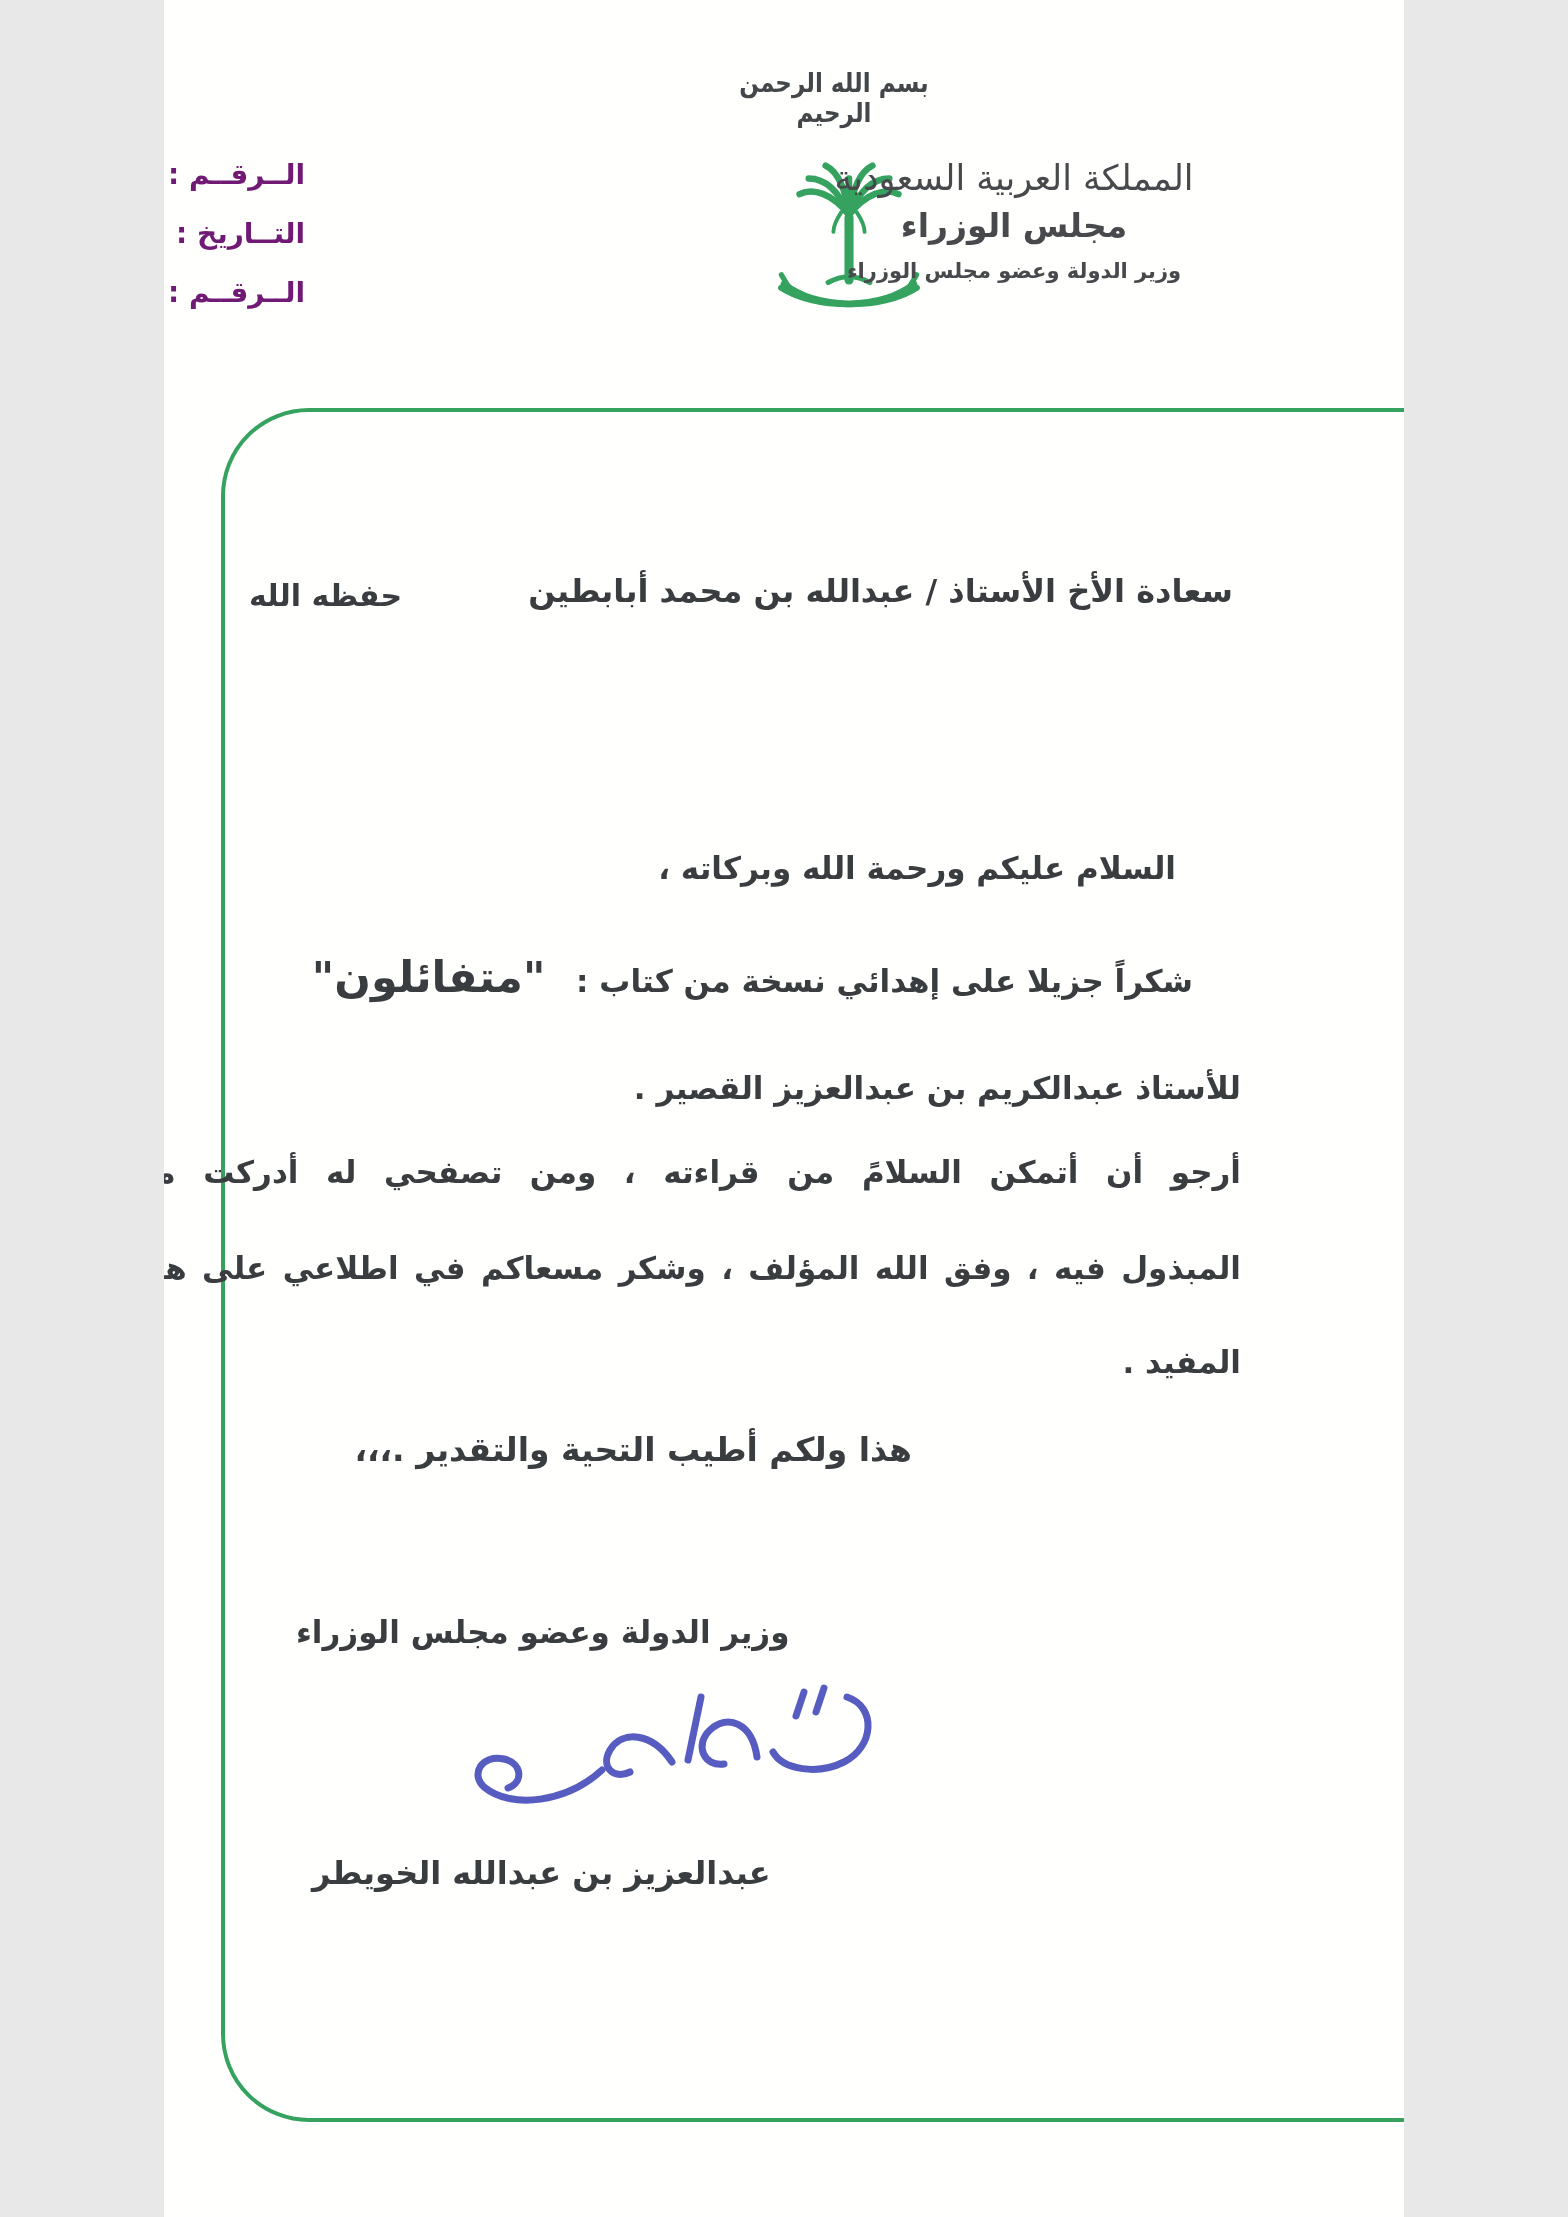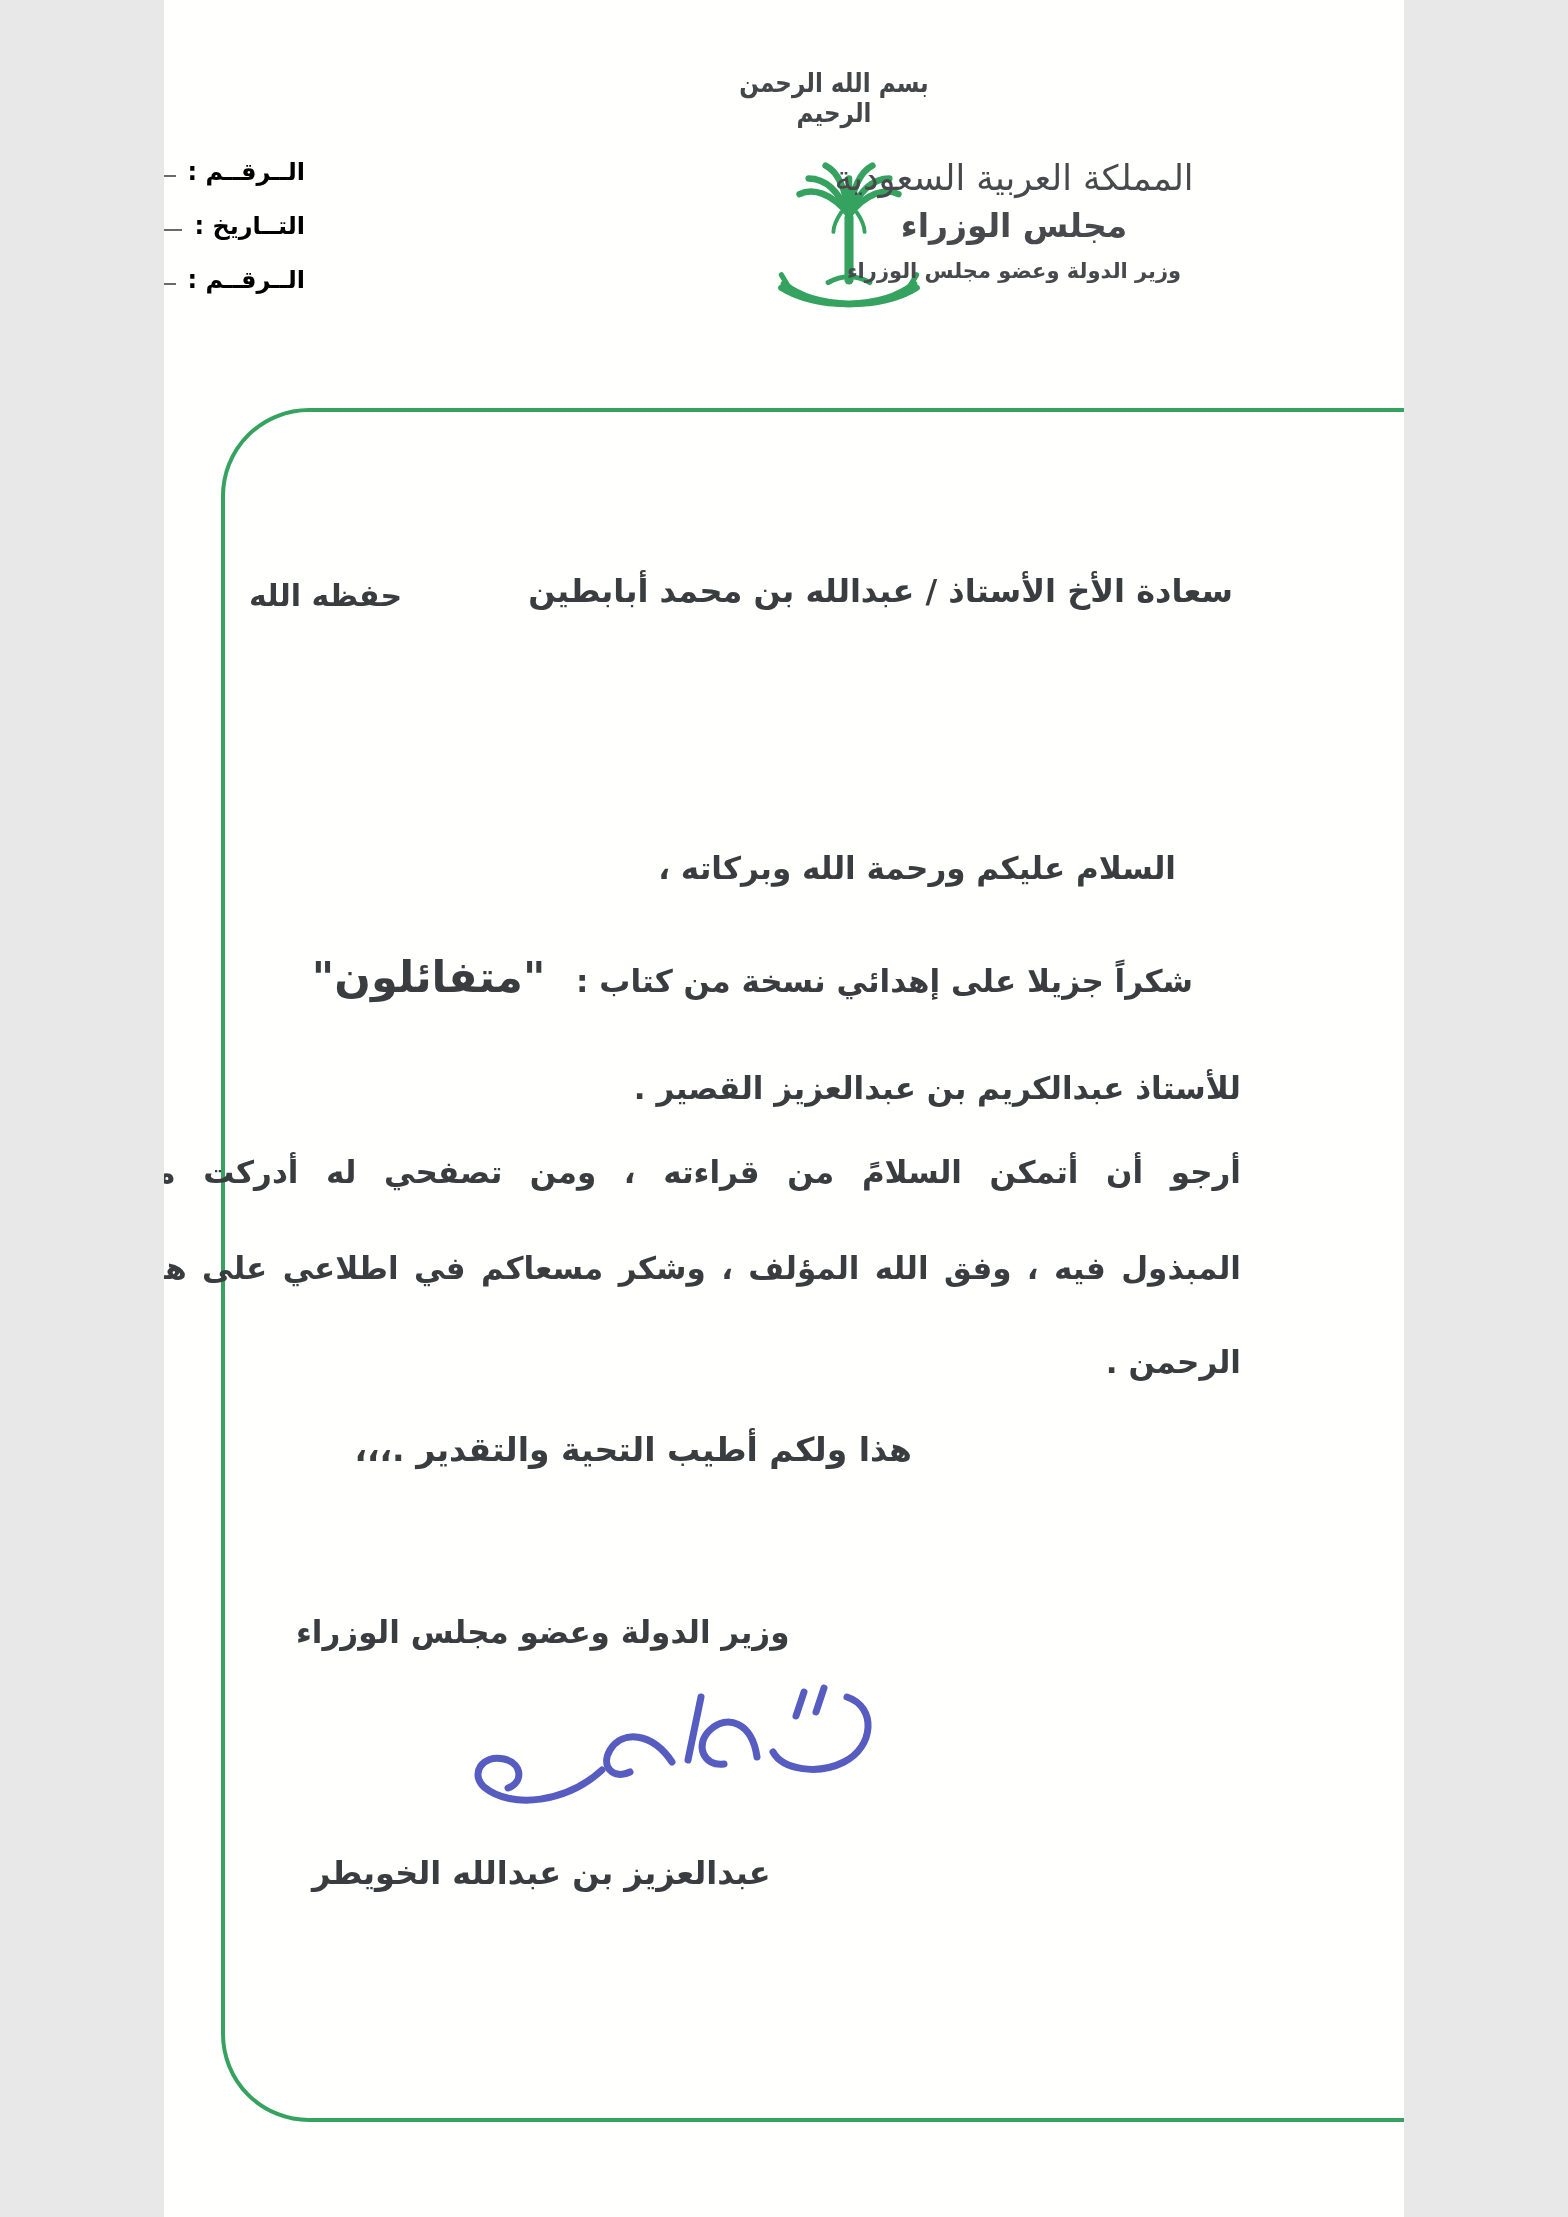--- a/index.html
+++ b/index.html
@@ -25,21 +25,21 @@
     text-align:center;color:#47494c;
   }
   .letterhead .kingdom{font-size:35px;font-weight:400;letter-spacing:1px;}
   .letterhead .council{font-size:33px;font-weight:700;margin-top:8px;}
   .letterhead .minister{font-size:21px;font-weight:700;margin-top:14px;}
   
   .meta{
     position:absolute;right:1099px;top:158px;width:430px;
   }
   .field-row{display:flex;align-items:flex-end;margin-bottom:26px;}
-  .field-label{font-size:24px;font-weight:700;white-space:nowrap;color:#000000;}
+  .field-label{font-size:28px;font-weight:700;white-space:nowrap;color:#701a75;}
   .field-line{flex:1;border-bottom:2px solid #6a6a6a;margin:0 12px 9px 16px;height:0;}
   .ink{color:#565cc0;font-weight:700;}
   .num-value{
     position:absolute;left:165px;top:-14px;font-size:36px;
     transform:rotate(-8deg);
   }
   .date-value{
     position:absolute;left:-14px;top:56px;font-size:34px;white-space:nowrap;
     transform:rotate(-6deg) skewX(-8deg);letter-spacing:4px;
   }
@@ -130,21 +130,21 @@
   <div class="line salam">السلام عليكم ورحمة الله وبركاته ،</div>
 
   <div class="line thanks">
     <span>شكراً جزيلا على إهدائي نسخة من كتاب :</span>
     <span class="book-title">"متفائلون"</span>
   </div>
 
   <div class="line author">للأستاذ عبدالكريم بن عبدالعزيز القصير .</div>
   <div class="bodyline body1">أرجو أن أتمكن السلامً من قراءته ، ومن تصفحي له أدركت مدى الجهـد</div>
   <div class="bodyline body2">المبذول فيه ، وفق الله المؤلف ، وشكر مسعاكم في اطلاعي على هـذا المؤلـف</div>
-  <div class="bodyline body3">الرحمن .</div>
+  <div class="bodyline body3">المفيد .</div>
   <div class="line closing">هذا ولكم أطيب التحية والتقدير .،،،</div>
 
   <div class="line sig-title">وزير الدولة وعضو مجلس الوزراء</div>
 
   <div class="signature-svg">
     <svg width="450" height="185" viewBox="0 0 450 185" aria-hidden="true">
       <g fill="none" stroke="#565cc0" stroke-width="7" stroke-linecap="round" stroke-linejoin="round">
         <path d="M395 35 C425 45 422 85 392 100 C366 113 331 108 321 90"></path>
         <path d="M352 30 L344 54"></path>
         <path d="M372 26 L364 50"></path>

